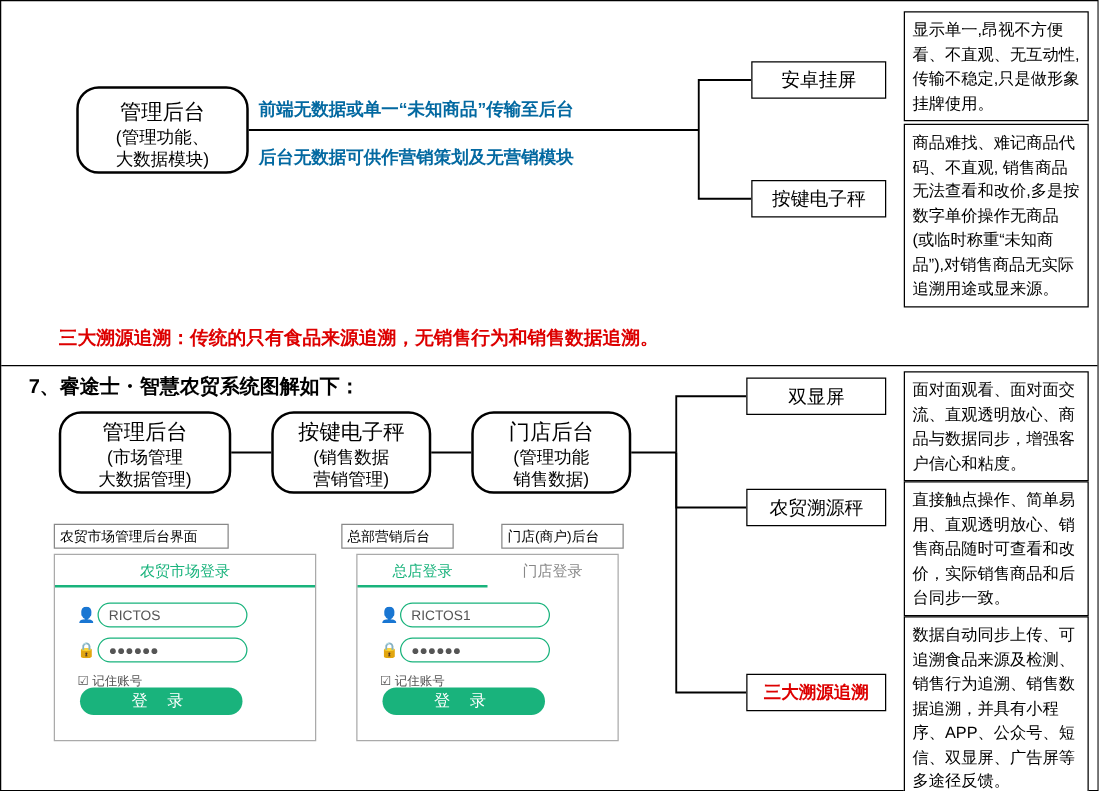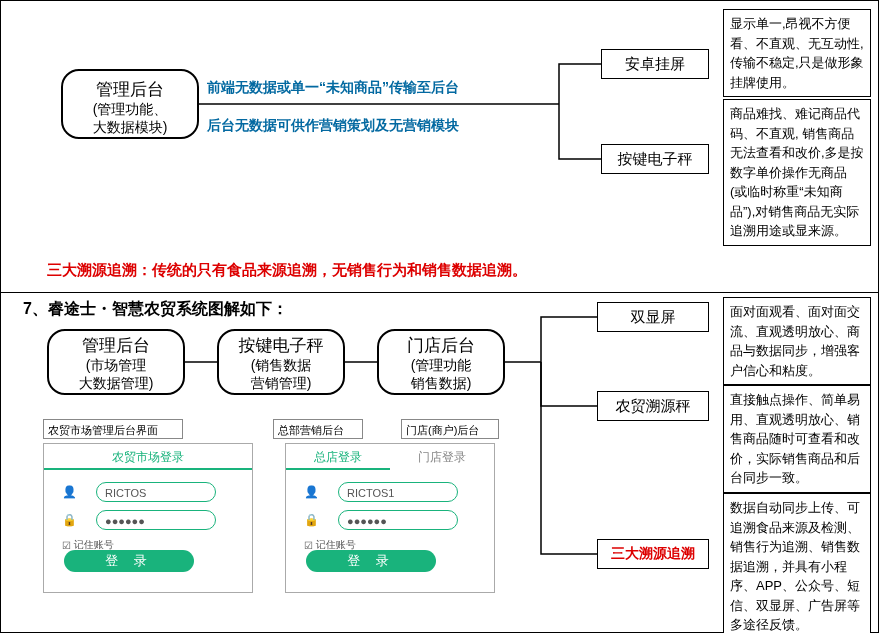--- a/index.html
+++ b/index.html
@@ -15,21 +15,21 @@
 .tbox{position:absolute;border:1.5px solid #000;background:#fff;font-size:13px;padding:4px 6px;line-height:1.5}
 .note{position:absolute;color:#0369a1;font-weight:bold;font-size:14px}
 .red{color:#d00;font-weight:bold}
 .login{position:absolute;border:1px solid #aaa;background:#fff}
 .login .tabs{display:flex;height:26px}
 .login .tab{flex:1;text-align:center;line-height:26px;font-size:12px;color:#888}
 .login .tab.active{color:#19b37c;border-bottom:2px solid #19b37c}
 .login .body{position:relative;height:110px}
 .login .row{position:absolute;left:18px;display:flex;align-items:center}
 .login .ic{width:14px;text-align:center;color:#999;font-size:12px}
-.login .fld{width:120px;height:20px;border:1px solid #19b37c;border-radius:10px;margin-left:20px;font-size:11px;padding:0 8px;line-height:20px;color:#555}
+.login .fld{width:120px;height:20px;border:1px solid #19b37c;border-radius:10px;margin-left:2px;font-size:11px;padding:0 8px;line-height:20px;color:#555}
 .login .chk{font-size:10px;color:#555}
 .login .btn{position:absolute;left:20px;bottom:8px;width:130px;height:22px;background:#19b37c;border-radius:11px;color:#fff;text-align:center;line-height:22px;font-size:13px;letter-spacing:6px}
 svg.lines{position:absolute;top:0;left:0;pointer-events:none}
 </style>
 </head>
 <body>
 
 <div class="page">
 
 <div class="section1">

